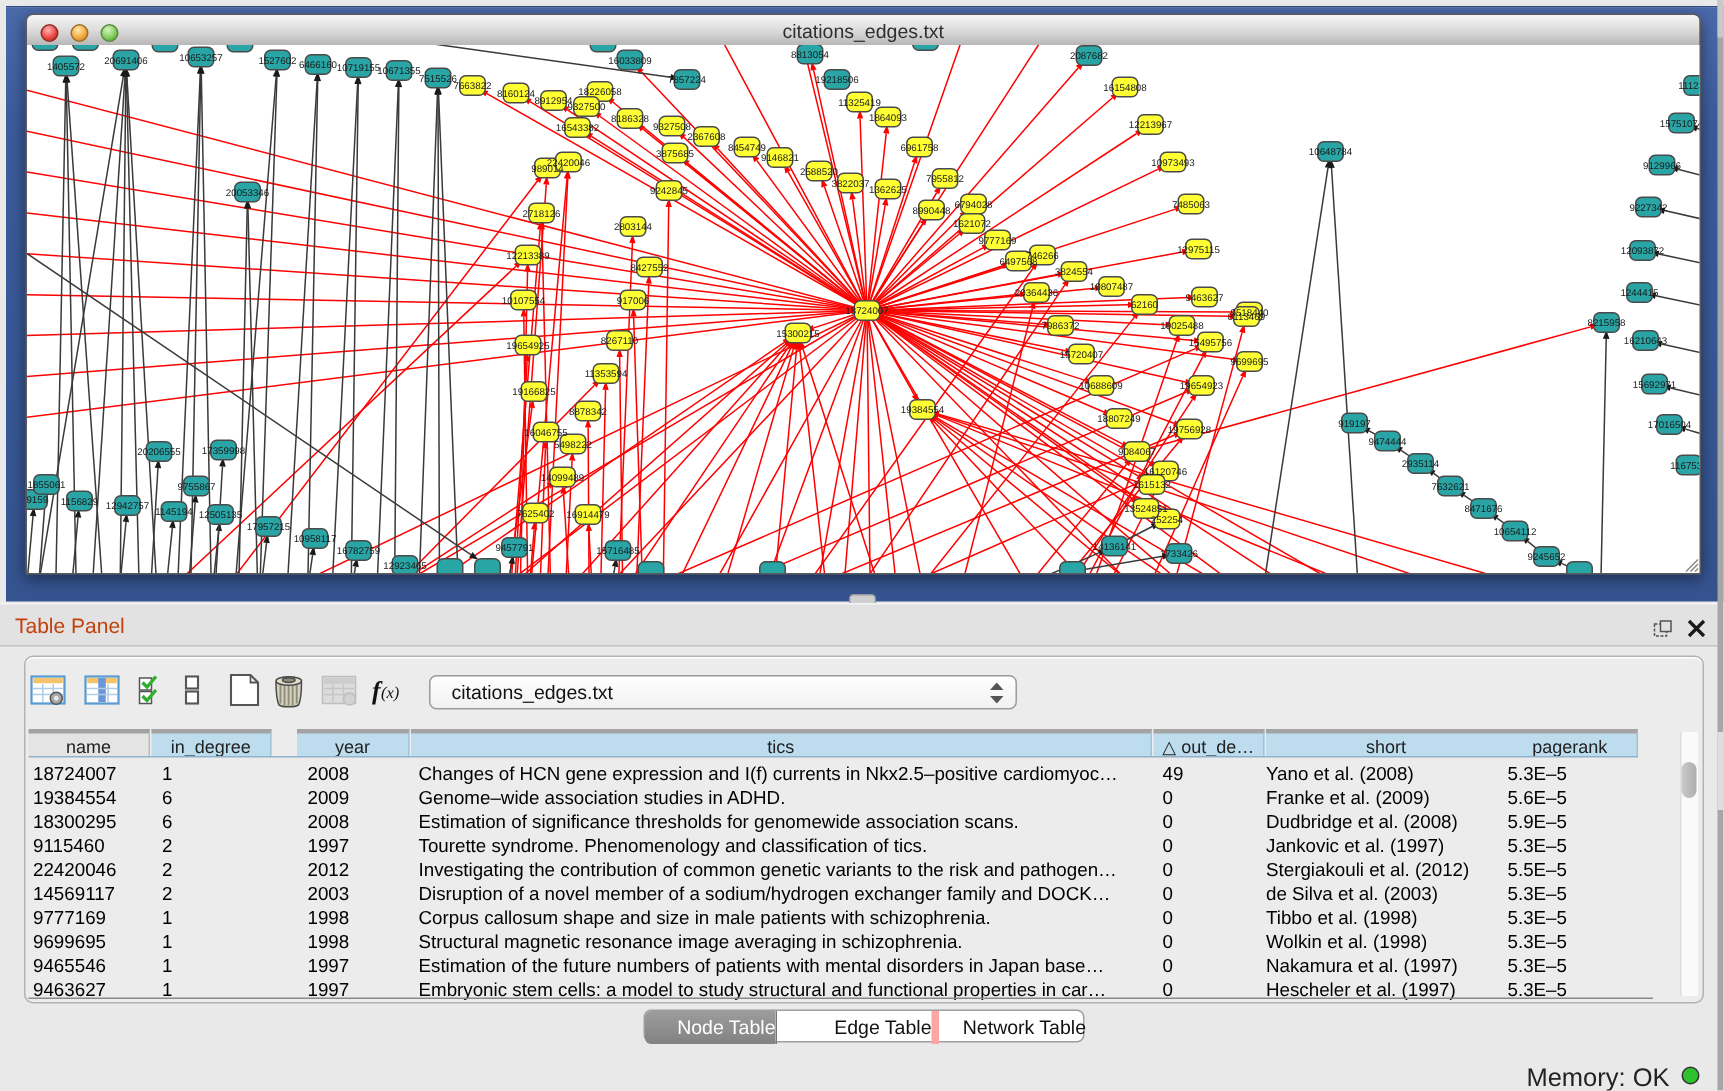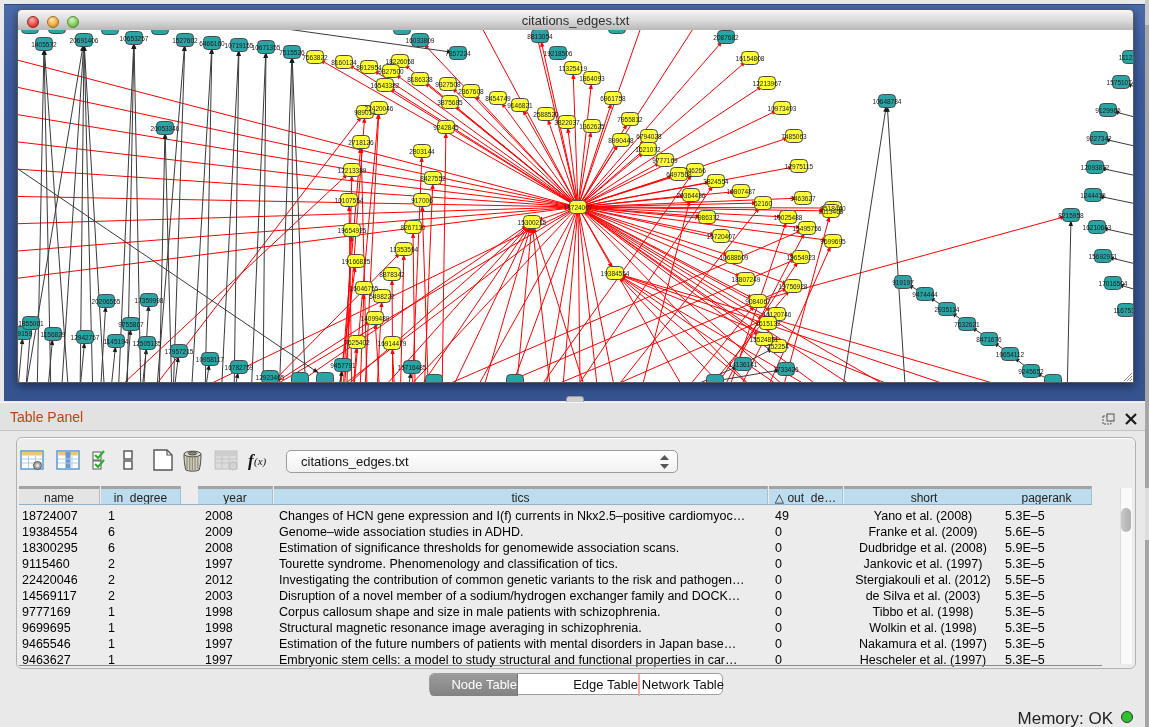--- a/index.html
+++ b/index.html
@@ -15,21 +15,21 @@
 .notch{position:absolute;left:566px;top:396px;width:18px;height:7px;background:#cfcfcf;border:1px solid #9a9a9a;border-radius:3px 3px 0 0}
 .panel{position:absolute;left:16px;top:437px;width:1120px;height:232px;background:#ececec;border:1px solid #b2b2b2;border-radius:6px;box-shadow:inset 0 1px 0 #fff}
 .combo{position:absolute;left:286px;top:450px;width:392px;height:23px;background:linear-gradient(#fff,#f1f1f1);border:1px solid #9c9c9c;border-radius:5px;font-size:13px;color:#111;line-height:21px;padding-left:14px}
 .icons{position:absolute;left:20px;top:449px}
 .thead{position:absolute;left:19px;top:486px;height:18px;font-size:12px;color:#222}
 .th{position:absolute;top:0;height:18px;background:#bddcee;border-right:1px solid #9fc4da;border-top:3px solid #a3a3a3;text-align:center;line-height:18px}
 .trs{position:absolute;left:19px;top:508px;font-size:12.5px;color:#000}
 .tr{position:relative;height:16px;line-height:16px;white-space:nowrap}
 .tr div{position:absolute;overflow:hidden}
 .c1{left:3px;width:80px}.c2{left:89px;width:60px}.c3{left:186px;width:60px}.c4{left:260px;width:488px}
-.c5{left:756px;width:70px}.c6{left:825px;width:158px;text-align:center}.c7{left:986px;width:88px}
+.c5{left:756px;width:70px}.c6{left:825px;width:158px;text-align:left}.c7{left:986px;width:88px}
 .hline{position:absolute;left:19px;top:665px;width:1083px;height:1px;background:#8a8a8a}
 .vsb{position:absolute;left:1120px;top:488px;width:12px;height:176px;background:#fafafa;border-left:1px solid #ddd}
 .vthumb{position:absolute;left:1121px;top:508px;width:10px;height:24px;background:linear-gradient(90deg,#c9c9c9,#aeaeae);border-radius:5px}
 .redge{position:absolute;left:1145px;top:0;width:4px;height:727px;background:#a6a6a6}
 .redgetop{position:absolute;left:1145px;top:0;width:4px;height:25px;background:#c9c9c9}
 .rthumb{position:absolute;left:1145px;top:488px;width:4px;height:52px;background:#dedede}
 .tabs{position:absolute;left:429px;top:673px;width:294px;height:22px;background:#fff;border:1px solid #9e9e9e;border-radius:5px;font-size:13px}
 .tab{position:absolute;top:0;height:22px;line-height:22px;text-align:right;color:#111}
 .tabsel{left:0;width:88px;background:linear-gradient(#9c9c9c,#828282);border-radius:4px 0 0 4px;color:#fff;border-right:1px solid #777}
 .mem{position:absolute;right:36px;top:709px;font-size:17px;color:#222}
@@ -877,17 +877,17 @@
 </div>
 <div class="hline"></div>
 <div style="position:absolute;left:19px;top:504px;width:1073px;height:1px;background:#8fb2c9"></div>
 <div class="vsb"></div>
 <div class="vthumb"></div>
 <div class="redge"></div>
 <div class="redgetop"></div>
 <div class="rthumb"></div>
 <div class="tabs">
  <div class="tab tabsel">Node Table</div>
- <div class="tab" style="left:98px;width:112px;border-right:2px solid #fca5a5">Edge Table</div>
+ <div class="tab" style="left:84px;width:112px;border-right:5px solid #fca5a5">Edge Table</div>
  <div class="tab" style="left:182px;width:112px">Network Table</div>
 </div>
 <div class="mem">Memory: OK</div>
 <div class="grn"></div>
 
 </body></html>

